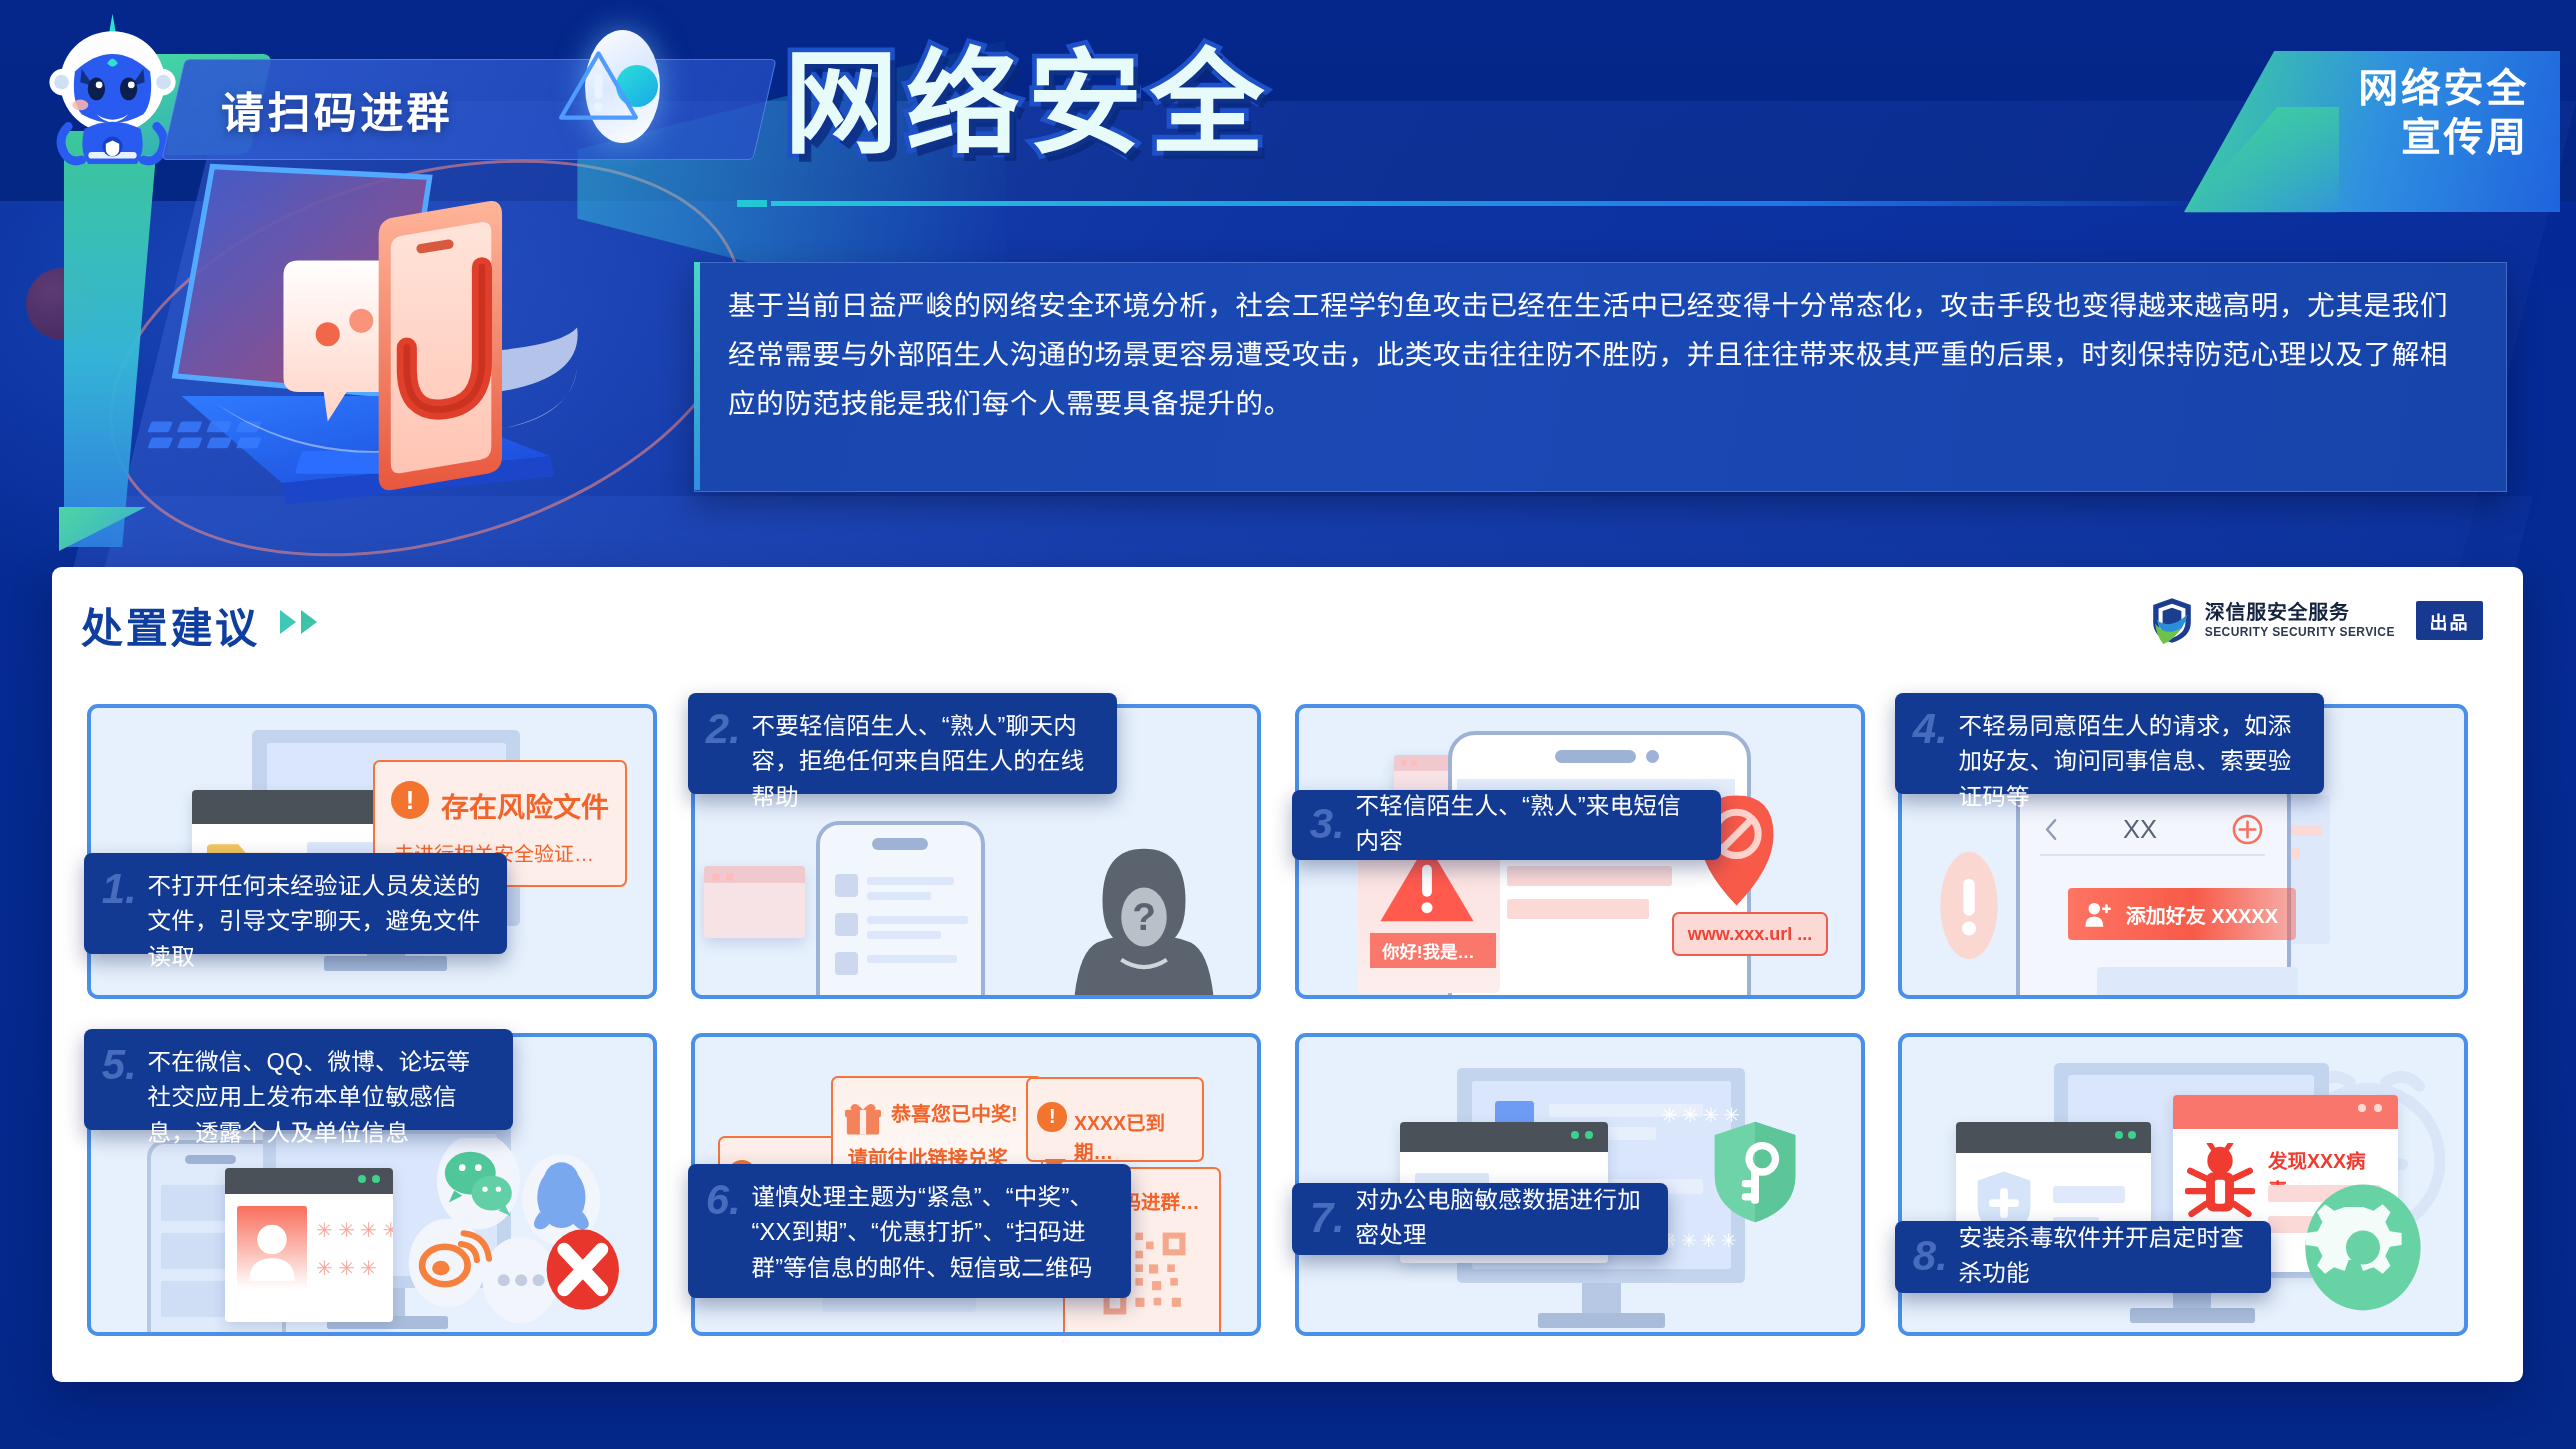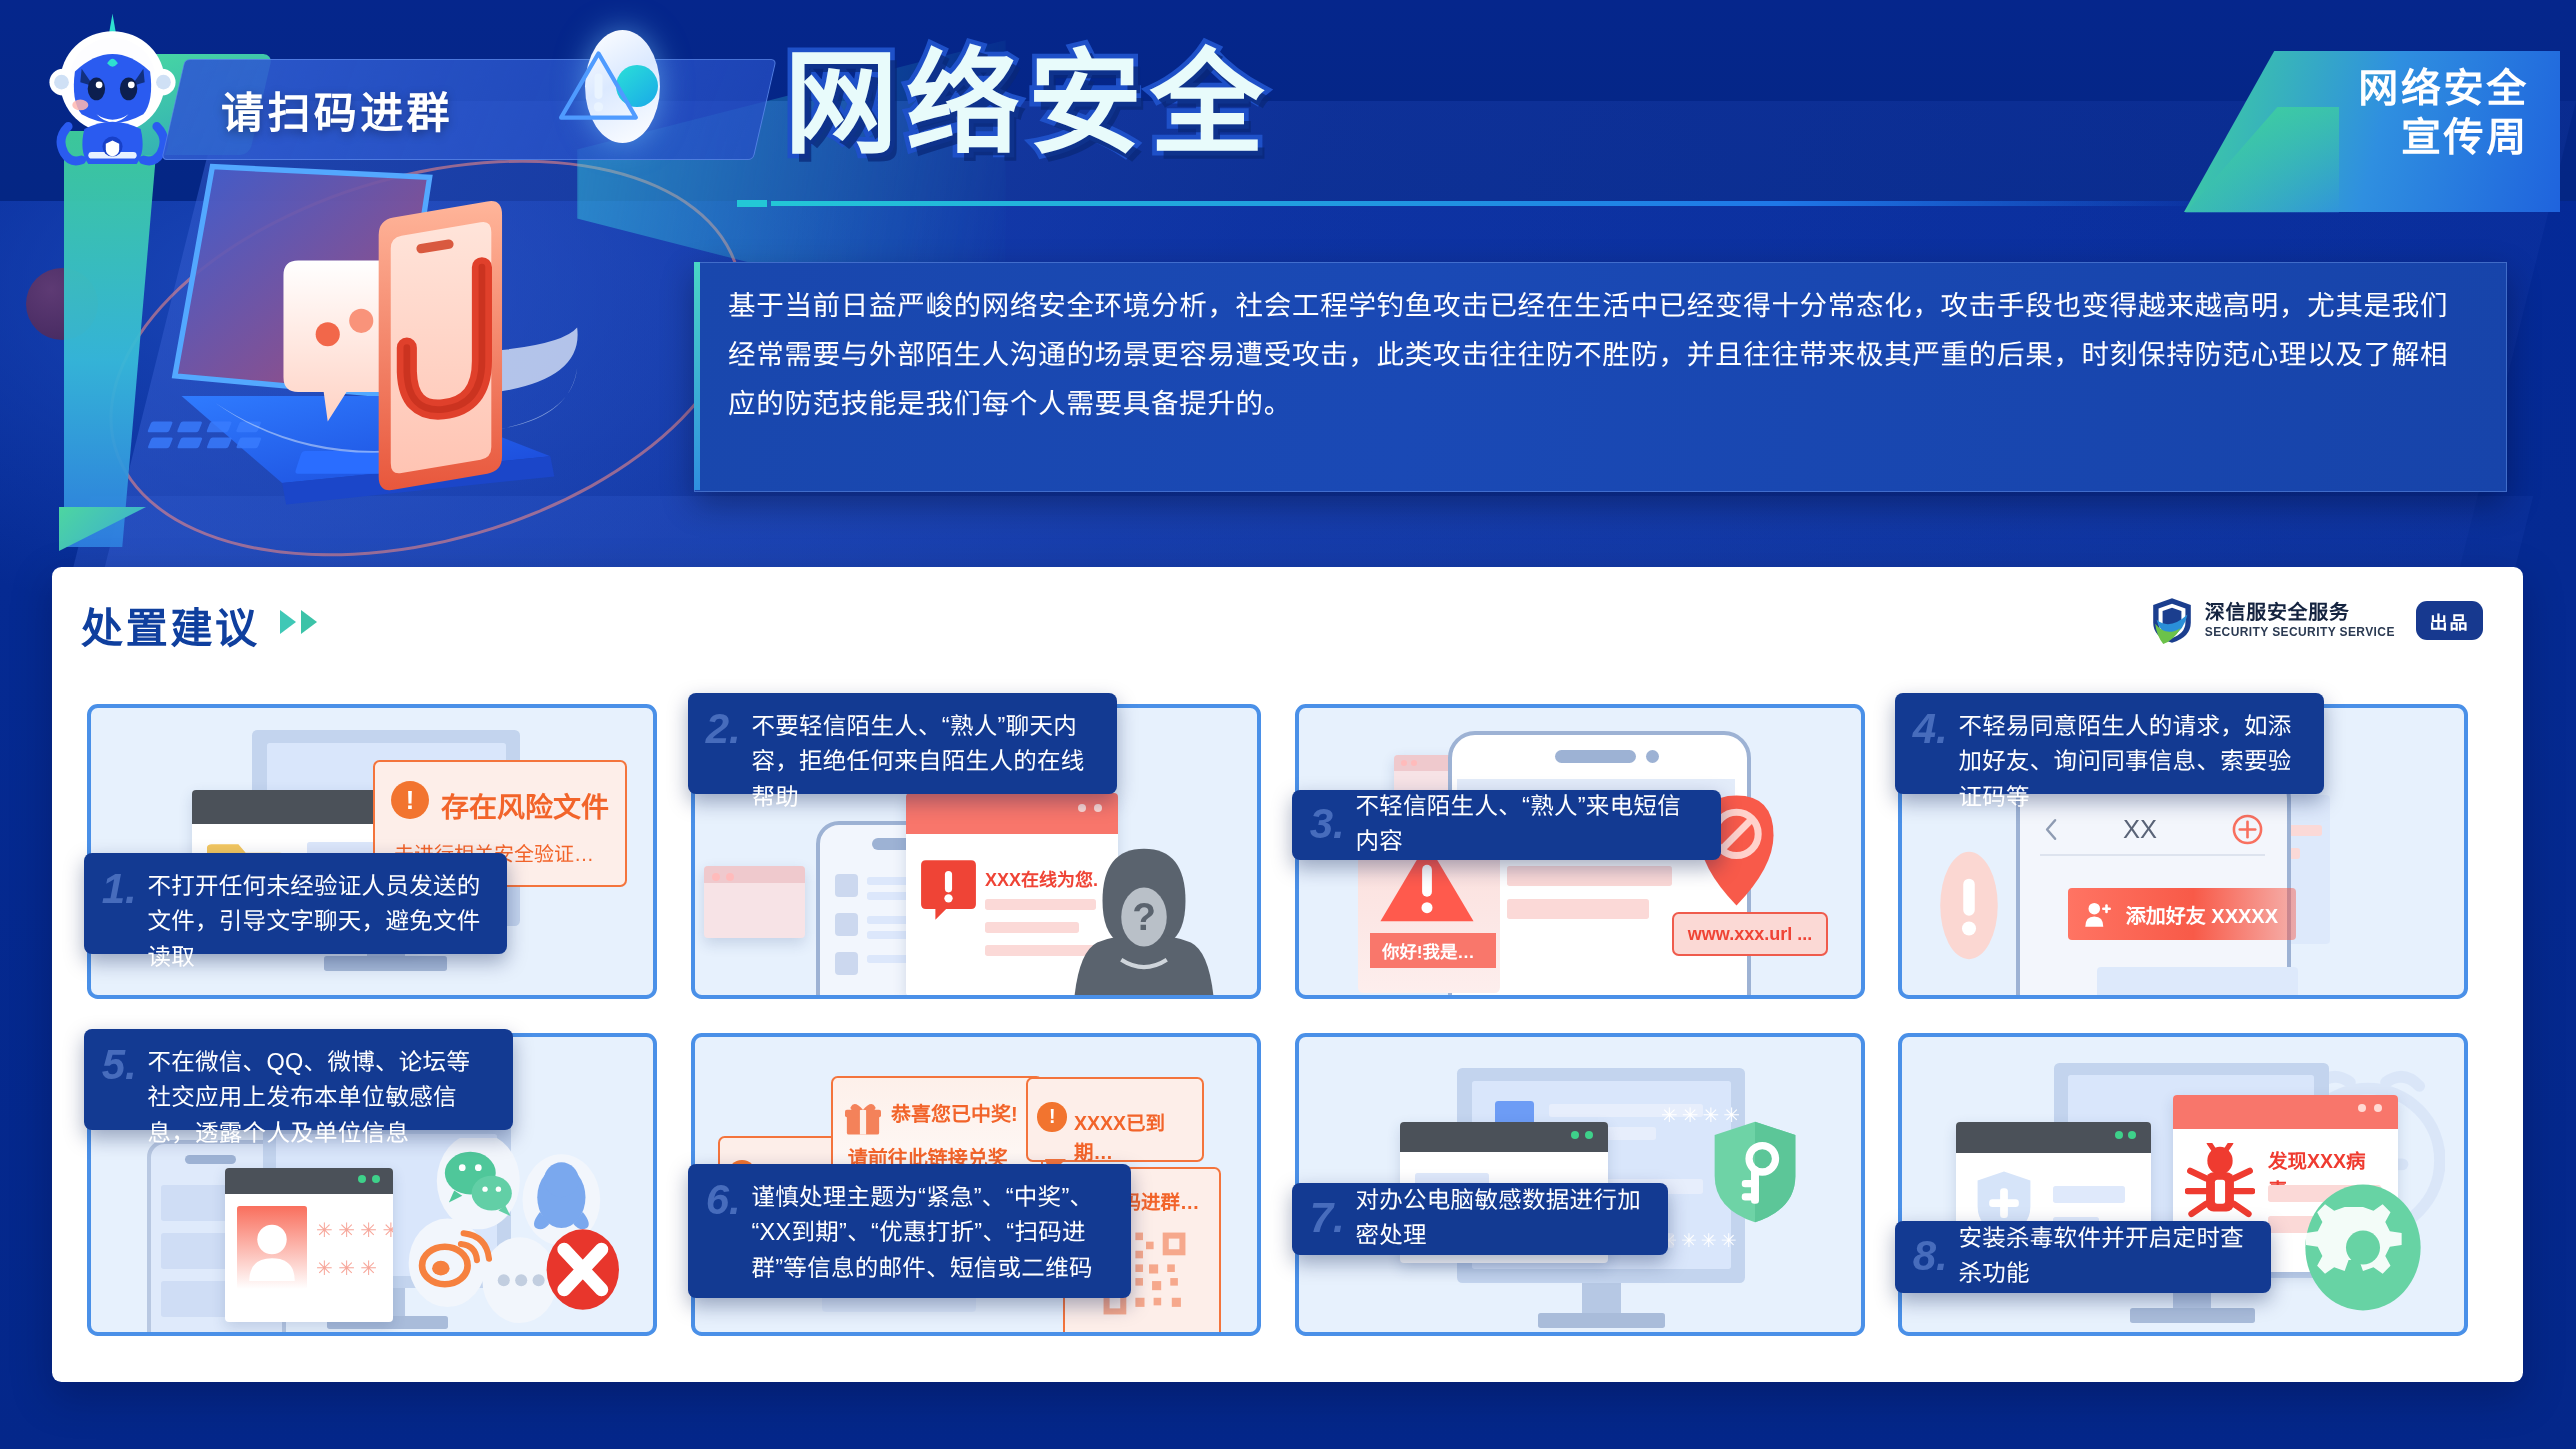--- a/index.html
+++ b/index.html
@@ -110,21 +110,21 @@
   .arrow{width:0;height:0;border-top:12px solid transparent;border-bottom:12px solid transparent;}
   .arrow.a1{border-left:16px solid #3fc8b6;}
   .arrow.a2{border-left:16px solid #3cc3a8;}
 
   
   .brand{position:absolute;right:93px;top:597px;display:flex;align-items:center;gap:12px;}
   .brand-shield{width:42px;height:47px;}
   .brand-txt{display:flex;flex-direction:column;line-height:1.05;}
   .brand-cn{font-size:20px;font-weight:700;color:#14233f;letter-spacing:0.7px;}
   .brand-en{font-size:12px;font-weight:700;color:#2b3a52;letter-spacing:0.4px;margin-top:2.7px;}
-  .brand-badge{margin-left:9.4px;background:#17398f;color:#fff;border-radius:11px;
+  .brand-badge{margin-left:9.4px;background:#17398f;color:#fff;border-radius:2px;
     padding:6.7px 13.4px;font-size:18px;font-weight:700;letter-spacing:2px;}
 
   
   .grid{position:absolute;left:87px;top:684px;width:2408px;height:671px;}
   .card{position:absolute;background:#e7f1fd;border:4px solid #4a90e8;border-radius:10.7px;overflow:visible;}
   .card-inner{position:absolute;inset:0;border-radius:6.7px;overflow:hidden;}
 
   
   .label{position:absolute;background:#133a92;border-radius:8px;
     box-shadow:0 8px 20px rgba(5,25,80,.35);
@@ -349,34 +349,20 @@
         <div class="phone" style="left:121px;top:113px;width:161px;height:185px;border-radius:23px 23px 0 0;"></div>
         <div class="line" style="left:177px;top:130px;width:56px;height:12px;background:#9db2d4;border-radius:6px;"></div>
         <div class="line" style="left:140px;top:166px;width:23px;height:23px;background:#ccd8ef;border-radius:4px;"></div>
         <div class="line" style="left:172px;top:169px;width:87px;height:8px;"></div>
         <div class="line" style="left:172px;top:184px;width:64px;height:8px;"></div>
         <div class="line" style="left:140px;top:205px;width:23px;height:23px;background:#ccd8ef;border-radius:4px;"></div>
         <div class="line" style="left:172px;top:208px;width:101px;height:8px;"></div>
         <div class="line" style="left:172px;top:223px;width:74px;height:8px;"></div>
         <div class="line" style="left:140px;top:244px;width:23px;height:23px;background:#ccd8ef;border-radius:4px;"></div>
         <div class="line" style="left:172px;top:247px;width:90px;height:8px;"></div>
-        <div class="win" style="left:211px;top:85px;width:212px;height:203px;">
-          <div class="win-bar red" style="height:20%;"></div>
-          <div class="dot lite" style="right:32px;top:10.7px;background:#ffd9d4;"></div>
-          <div class="dot lite" style="right:16px;top:10.7px;background:#ffd9d4;"></div>
-          <svg viewBox="0 0 92 104" width="55" height="62" style="position:absolute;left:14.8px;top:66px;">
-            <path d="M8 2 h76 q8 0 8 8 v66 q0 8 -8 8 H42 l-18 18 l0 -18 H8 q-8 0 -8 -8 V10 q0 -8 8 -8 Z" fill="#ef4436"></path>
-            <rect x="40" y="20" width="12" height="36" rx="6" fill="#fff"></rect>
-            <circle cx="46" cy="66" r="7" fill="#fff"></circle>
-          </svg>
-          <div style="position:absolute;left:79px;top:72px;font-size:18px;color:#ef4436;font-weight:700;">XXX在线为您.</div>
-          <div class="line pink" style="left:79px;top:106px;width:111px;height:10.7px;"></div>
-          <div class="line pink" style="left:79px;top:129px;width:94px;height:10.7px;"></div>
-          <div class="line pink" style="left:79px;top:152px;width:114px;height:10.7px;"></div>
-        </div>
         <svg viewBox="0 0 260 260" width="174" height="174" style="position:absolute;left:362px;top:134px;">
           <path d="M130 10 q62 0 62 78 q0 46 -24 62 l-76 0 q-24 -16 -24 -62 q0 -78 62 -78 Z" fill="#5a636e"></path>
           <path d="M60 150 q70 -26 140 0 q32 16 36 110 H24 q4 -94 36 -110 Z" fill="#5a636e"></path>
           <ellipse cx="130" cy="112" rx="34" ry="44" fill="#b9c0c8"></ellipse>
           <text x="130" y="132" font-size="58" font-weight="700" fill="#5a636e" text-anchor="middle" font-family="Liberation Sans, sans-serif">?</text>
           <path d="M96 176 q34 22 68 0" stroke="#cfd5db" stroke-width="6" fill="none"></path>
         </svg>
       </div>
       <div class="label" style="left:-6.7px;top:-14.8px;width:429px;height:101px;">
         <span class="num">2.</span>

